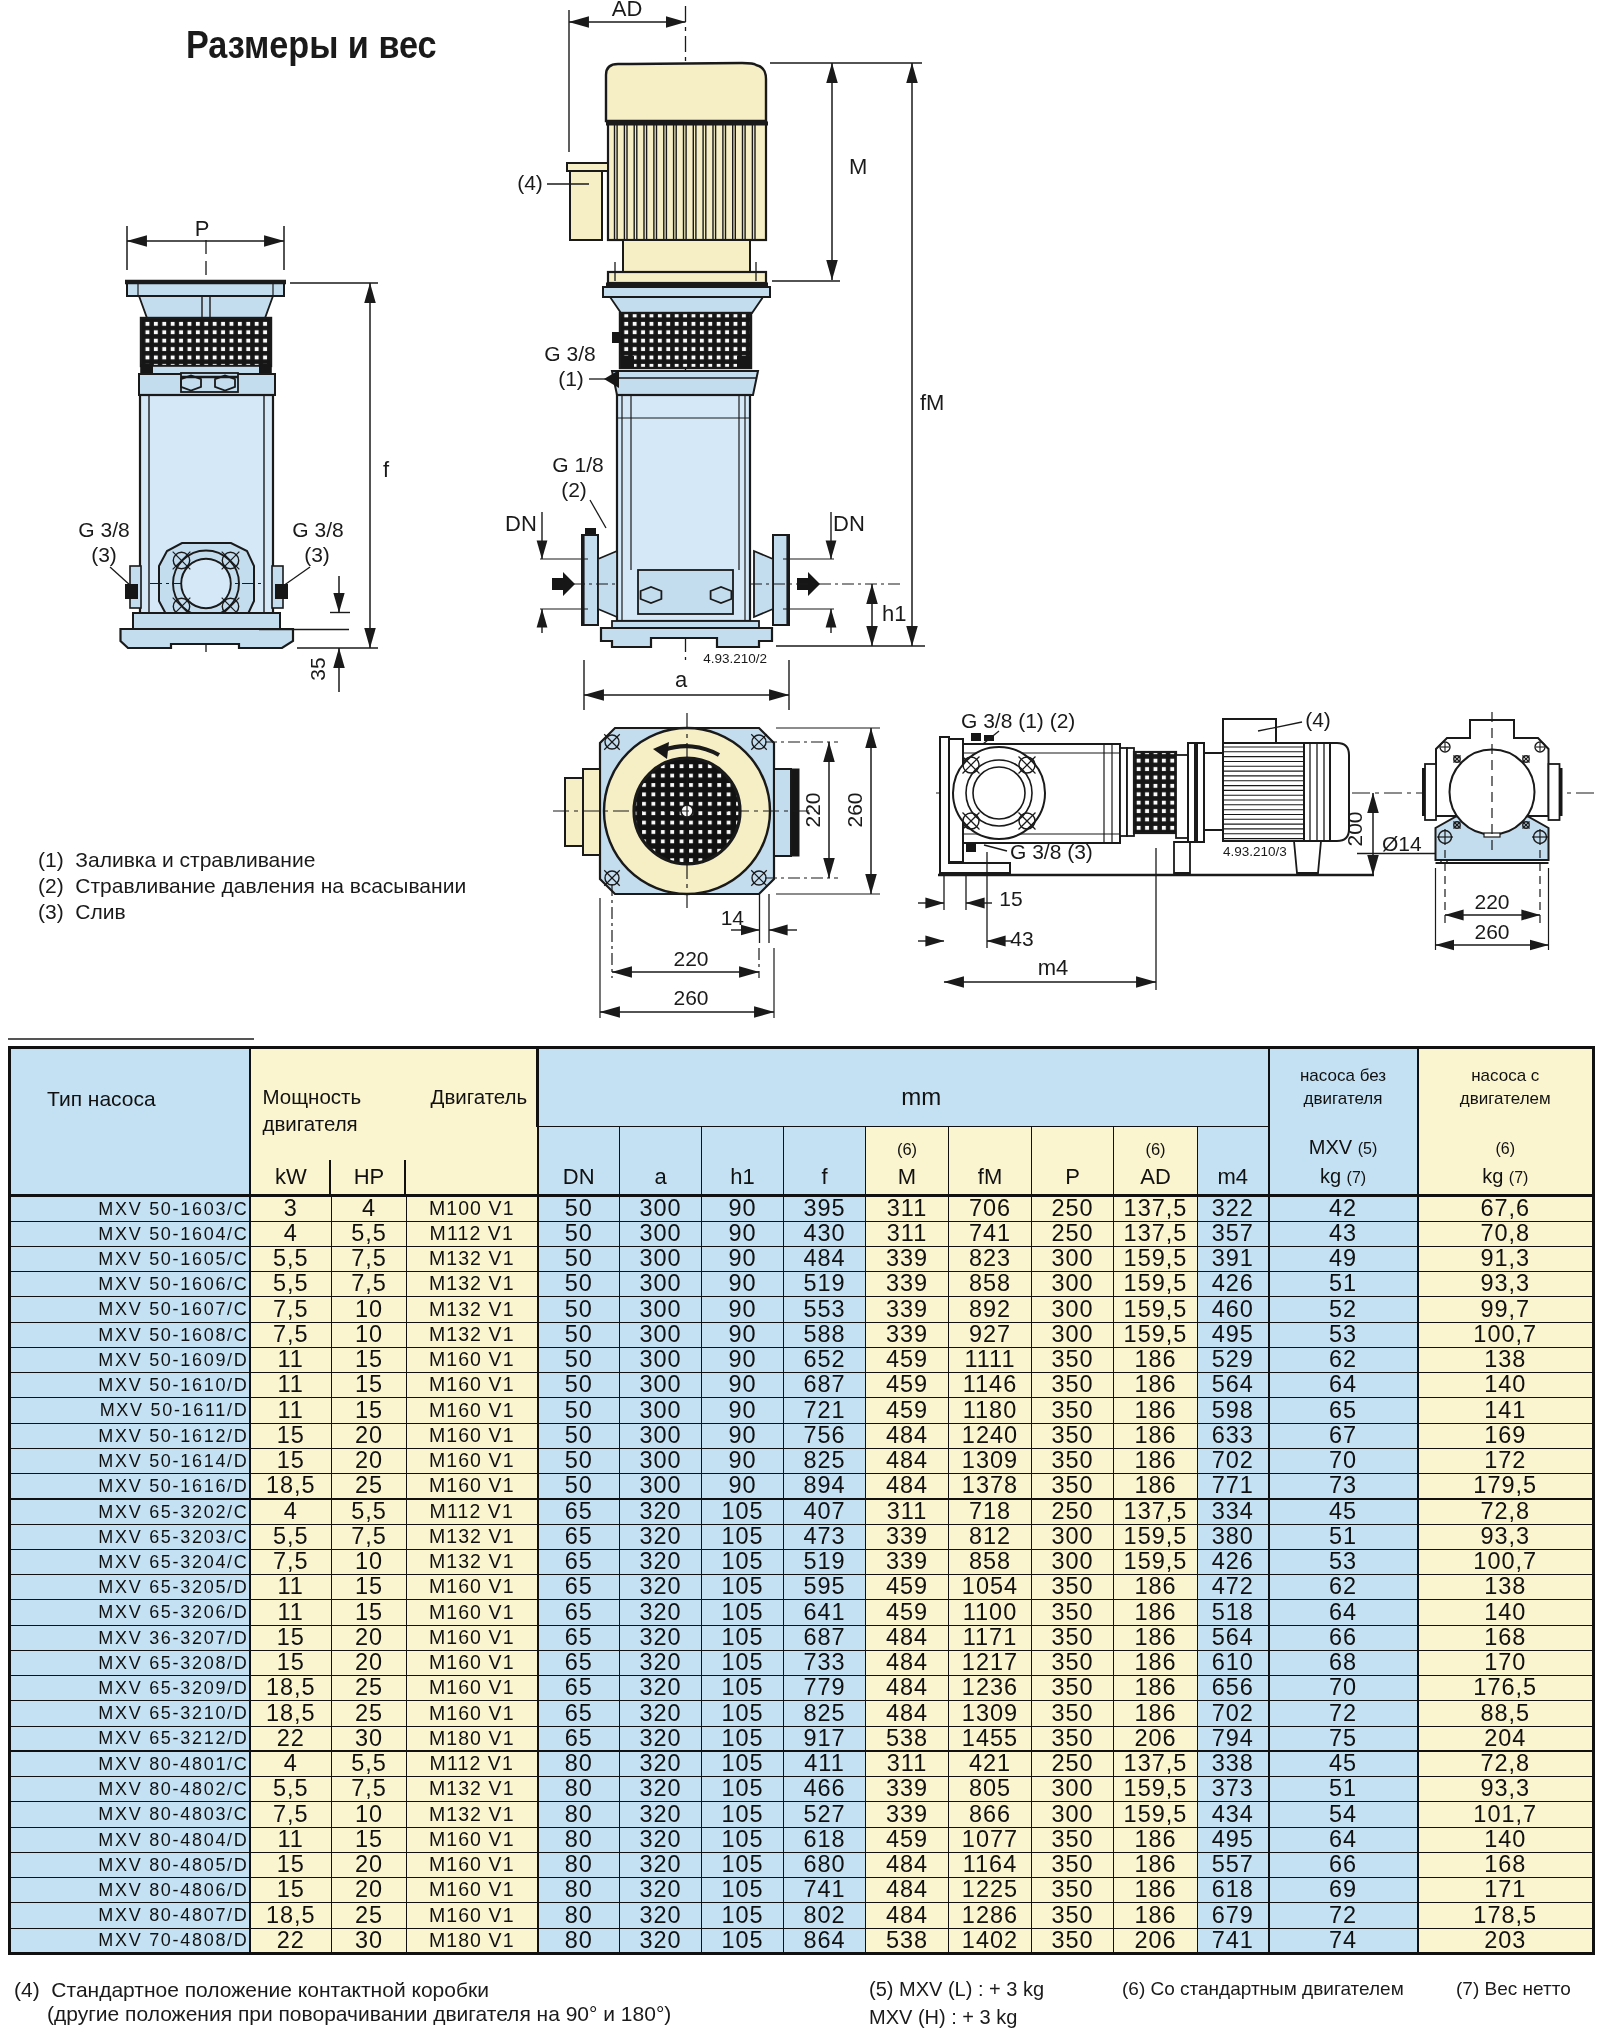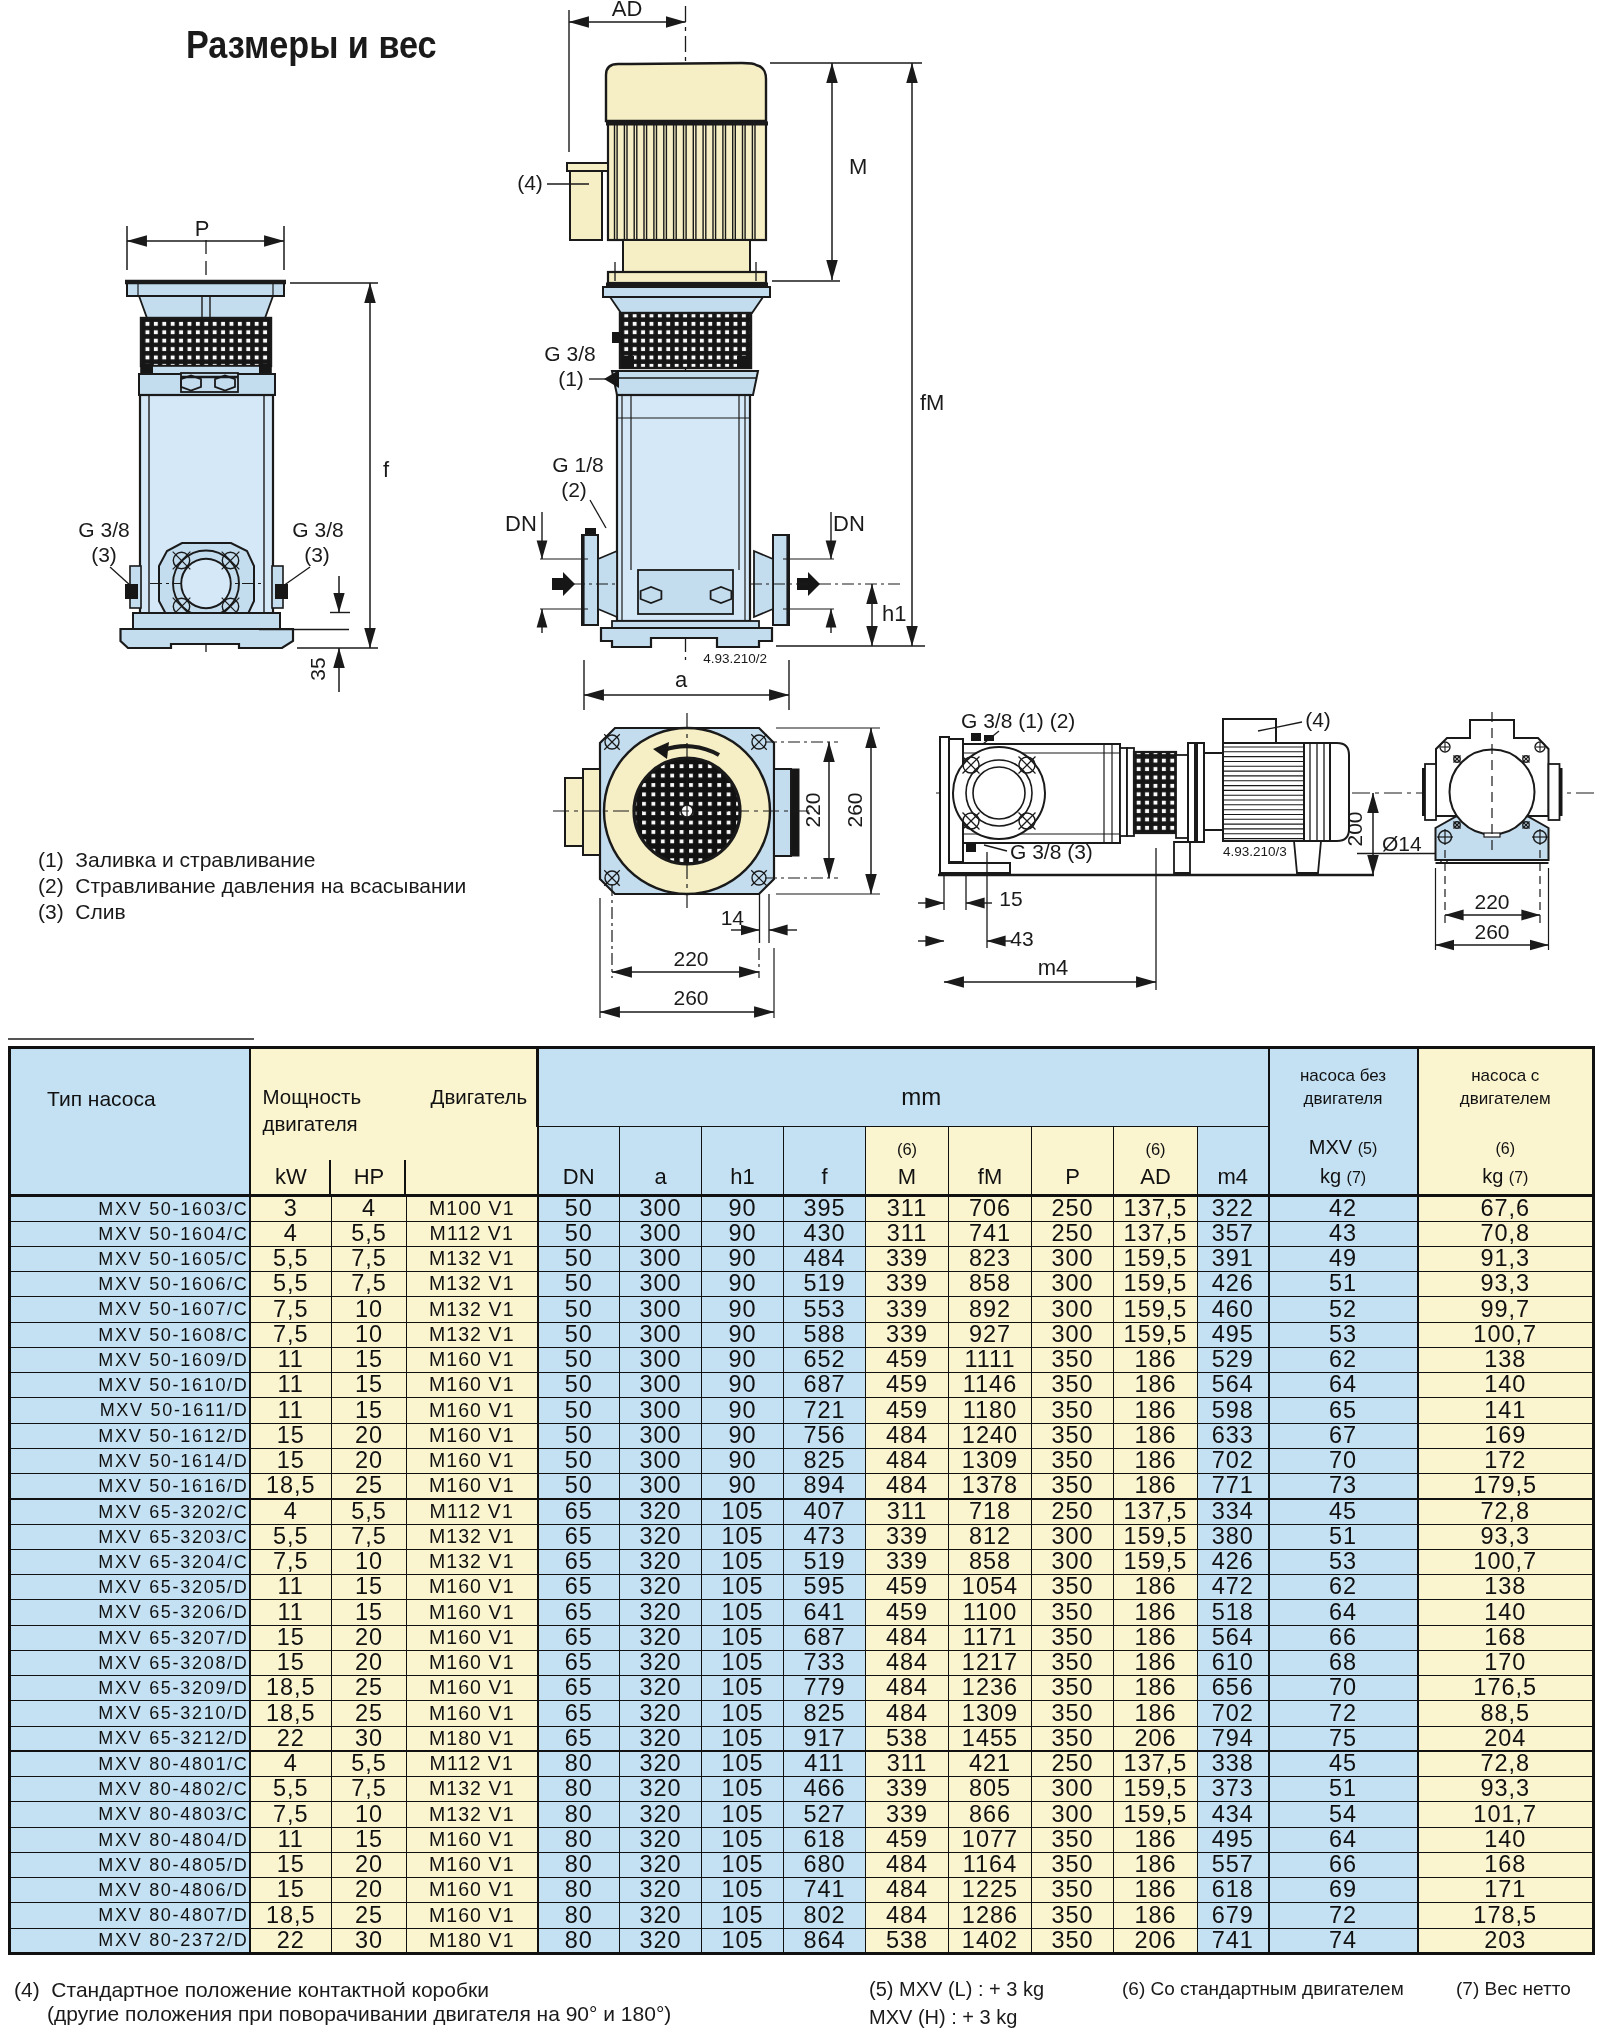--- a/index.html
+++ b/index.html
@@ -1028,21 +1028,21 @@
           <td class="b">641</td>
           <td class="y">459</td>
           <td class="y">1100</td>
           <td class="y">350</td>
           <td class="y">186</td>
           <td class="b">518</td>
           <td class="b">64</td>
           <td class="y">140</td>
         </tr>
 <tr>
-          <td class="tb name">MXV 65-3207/D</td>
+          <td class="tb name">MXV 36-3207/D</td>
           <td class="ty">15</td>
           <td class="ty">20</td>
           <td class="ty mot">M160 V1</td>
           <td class="b">65</td>
           <td class="b">320</td>
           <td class="b">105</td>
           <td class="b">687</td>
           <td class="y">484</td>
           <td class="y">1171</td>
           <td class="y">350</td>
@@ -1234,21 +1234,21 @@
           <td class="b">802</td>
           <td class="y">484</td>
           <td class="y">1286</td>
           <td class="y">350</td>
           <td class="y">186</td>
           <td class="b">679</td>
           <td class="b">72</td>
           <td class="y">178,5</td>
         </tr>
 <tr>
-          <td class="tb name">MXV 80-2372/D</td>
+          <td class="tb name">MXV 70-4808/D</td>
           <td class="ty">22</td>
           <td class="ty">30</td>
           <td class="ty mot">M180 V1</td>
           <td class="b">80</td>
           <td class="b">320</td>
           <td class="b">105</td>
           <td class="b">864</td>
           <td class="y">538</td>
           <td class="y">1402</td>
           <td class="y">350</td>

